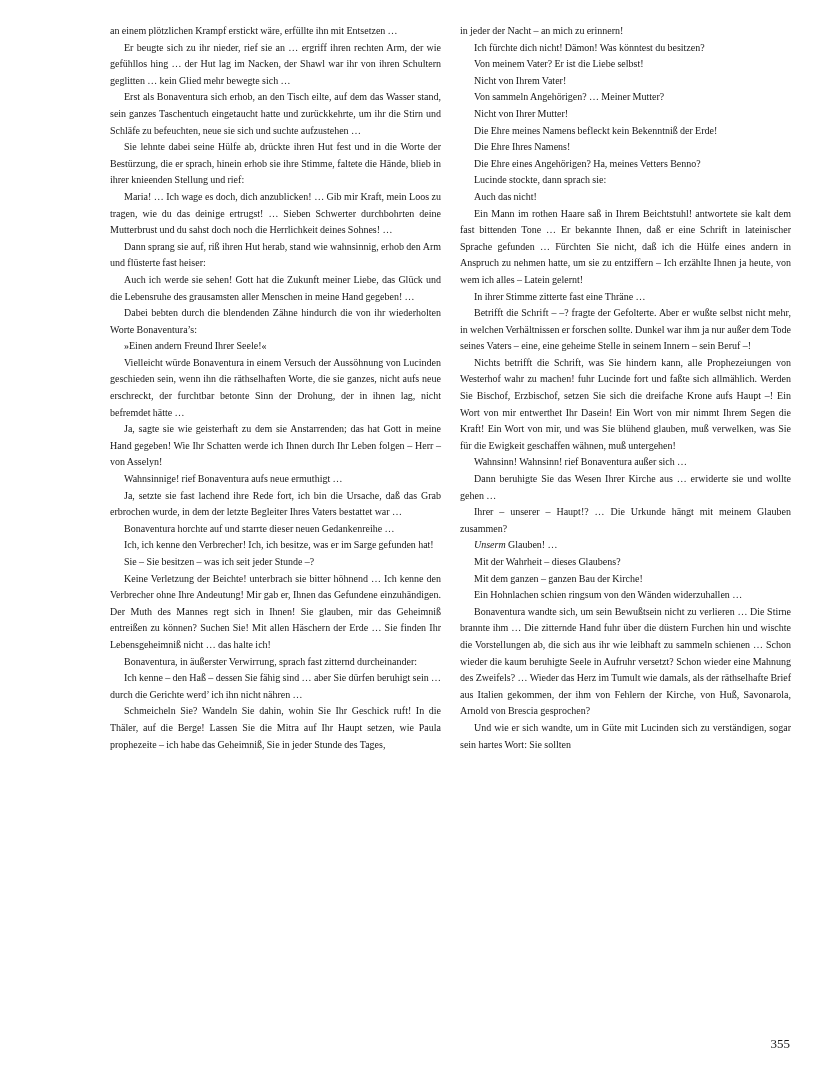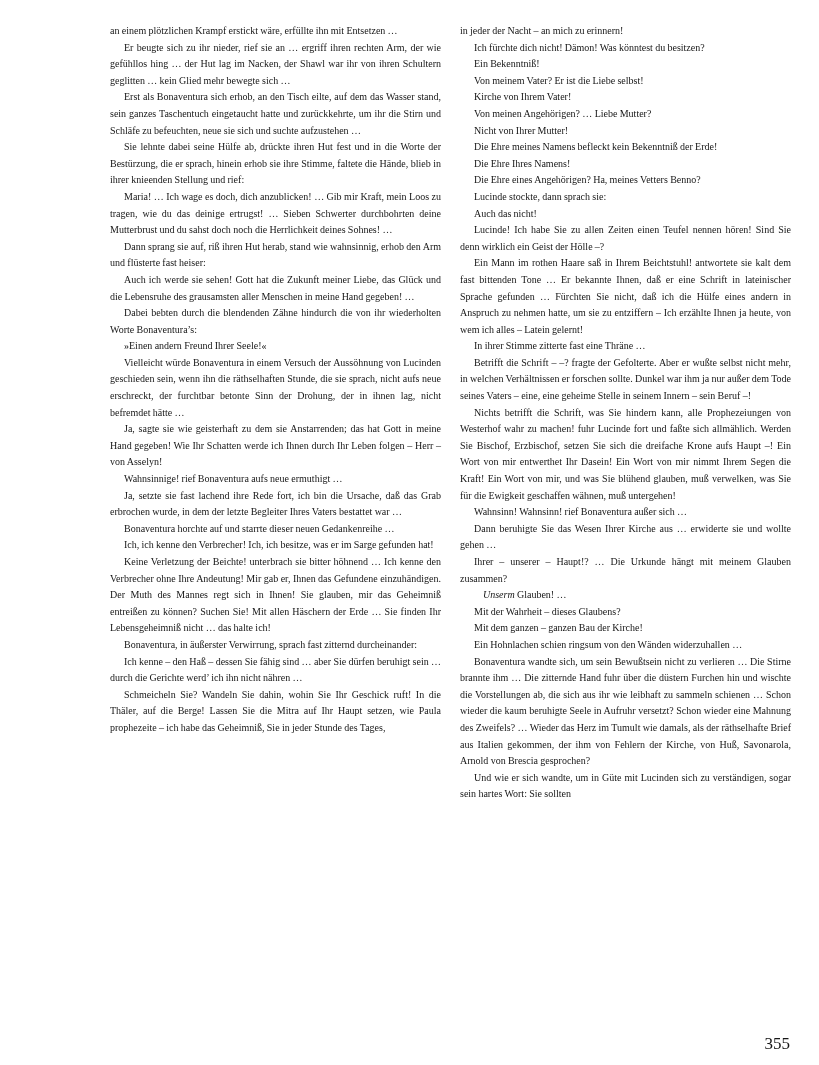--- a/index.html
+++ b/index.html
@@ -36,71 +36,69 @@
   p.para {
     margin: 0;
     padding: 0;
     text-indent: 14px;
   }
   p.para.no-indent {
     text-indent: 0;
   }
   .italic {
     font-style: italic;
-    margin-left: 9px;
   }
   .page-number {
     position: absolute;
     top: 1036px;
     right: 29px;
-    font-size: 17px;
+    font-size: 13px;
     line-height: 16px;
     color: #161616;
   }
 </style>
 </head>
 <body>
 
 <div class="page">
   <div class="text-area">
     <div class="column" id="col-left" lang="de">
         <p class="para no-indent"><span>an einem plötzlichen Krampf erstickt wäre, erfüllte ihn mit Entsetzen …</span></p>
         <p class="para"><span>Er beugte sich zu ihr nieder, rief sie an … ergriff ihren rechten Arm, der wie gefühllos hing … der Hut lag im Nacken, der Shawl war ihr von ihren Schultern geglitten … kein Glied mehr bewegte sich …</span></p>
         <p class="para"><span>Erst als Bonaventura sich erhob, an den Tisch eilte, auf dem das Wasser stand, sein ganzes Taschentuch eingetaucht hatte und zurückkehrte, um ihr die Stirn und Schläfe zu befeuchten, neue sie sich und suchte aufzustehen …</span></p>
         <p class="para"><span>Sie lehnte dabei seine Hülfe ab, drückte ihren Hut fest und in die Worte der Bestürzung, die er sprach, hinein erhob sie ihre Stimme, faltete die Hände, blieb in ihrer knieenden Stellung und rief:</span></p>
         <p class="para"><span>Maria! … Ich wage es doch, dich anzublicken! … Gib mir Kraft, mein Loos zu tragen, wie du das deinige ertrugst! … Sieben Schwerter durchbohrten deine Mutterbrust und du sahst doch noch die Herrlichkeit deines Sohnes! …</span></p>
         <p class="para"><span>Dann sprang sie auf, riß ihren Hut herab, stand wie wahnsinnig, erhob den Arm und flüsterte fast heiser:</span></p>
         <p class="para"><span>Auch ich werde sie sehen! Gott hat die Zukunft meiner Liebe, das Glück und die Lebensruhe des grausamsten aller Menschen in meine Hand gegeben! …</span></p>
         <p class="para"><span>Dabei bebten durch die blendenden Zähne hindurch die von ihr wiederholten Worte Bonaventura’s:</span></p>
         <p class="para"><span>»Einen andern Freund Ihrer Seele!«</span></p>
-        <p class="para"><span>Vielleicht würde Bonaventura in einem Versuch der Aussöhnung von Lucinden geschieden sein, wenn ihn die räthselhaften Stunde, die sie sprach, nicht aufs neue erschreckt, der furchtbar betonte Sinn der Drohung, der in ihnen lag, nicht befremdet hätte …</span></p>
+        <p class="para"><span>Vielleicht würde Bonaventura in einem Versuch der Aussöhnung von Lucinden geschieden sein, wenn ihn die räthselhaften Worte, die sie ganzes, nicht aufs neue erschreckt, der furchtbar betonte Sinn der Drohung, der in ihnen lag, nicht befremdet hätte …</span></p>
         <p class="para"><span>Ja, sagte sie wie geisterhaft zu dem sie Anstarrenden; das hat Gott in meine Hand gegeben! Wie Ihr Schatten werde ich Ihnen durch Ihr Leben folgen – Herr – von Asselyn!</span></p>
         <p class="para"><span>Wahnsinnige! rief Bonaventura aufs neue ermuthigt …</span></p>
         <p class="para"><span>Ja, setzte sie fast lachend ihre Rede fort, ich bin die Ursache, daß das Grab erbrochen wurde, in dem der letzte Begleiter Ihres Vaters bestattet war …</span></p>
         <p class="para"><span>Bonaventura horchte auf und starrte dieser neuen Gedankenreihe …</span></p>
         <p class="para"><span>Ich, ich kenne den Verbrecher! Ich, ich besitze, was er im Sarge gefunden hat!</span></p>
+        <p class="para"><span>Sie – Sie besitzen – was ich seit jeder Stunde –?</span></p>
         <p class="para"><span>Keine Verletzung der Beichte! unterbrach sie bitter höhnend … Ich kenne den Verbrecher ohne Ihre Andeutung! Mir gab er, Ihnen das Gefundene einzuhändigen. Der Muth des Mannes regt sich in Ihnen! Sie glauben, mir das Geheimniß entreißen zu können? Suchen Sie! Mit allen Häschern der Erde … Sie finden Ihr Lebensgeheimniß nicht … das halte ich!</span></p>
         <p class="para"><span>Bonaventura, in äußerster Verwirrung, sprach fast zitternd durcheinander:</span></p>
         <p class="para"><span>Ich kenne – den Haß – dessen Sie fähig sind … aber Sie dürfen beruhigt sein … durch die Gerichte werd’ ich ihn nicht nähren …</span></p>
         <p class="para"><span>Schmeicheln Sie? Wandeln Sie dahin, wohin Sie Ihr Geschick ruft! In die Thäler, auf die Berge! Lassen Sie die Mitra auf Ihr Haupt setzen, wie Paula prophezeite – ich habe das Geheimniß, Sie in jeder Stunde des Tages,</span></p>
       </div>
     <div class="column" id="col-right" lang="de">
         <p class="para no-indent"><span>in jeder der Nacht – an mich zu erinnern!</span></p>
         <p class="para"><span>Ich fürchte dich nicht! Dämon! Was könntest du besitzen?</span></p>
-        <p class="para"><span>Ein Bekenntniß!</span></p>
         <p class="para"><span>Von meinem Vater? Er ist die Liebe selbst!</span></p>
-        <p class="para"><span>Kirche von Ihrem Vater!</span></p>
-        <p class="para"><span>Von meinen Angehörigen? … Liebe Mutter?</span></p>
+        <p class="para"><span>Nicht von Ihrem Vater!</span></p>
+        <p class="para"><span>Von sammeln Angehörigen? … Meiner Mutter?</span></p>
         <p class="para"><span>Nicht von Ihrer Mutter!</span></p>
         <p class="para"><span>Die Ehre meines Namens befleckt kein Bekenntniß der Erde!</span></p>
         <p class="para"><span>Die Ehre Ihres Namens!</span></p>
         <p class="para"><span>Die Ehre eines Angehörigen? Ha, meines Vetters Benno?</span></p>
         <p class="para"><span>Lucinde stockte, dann sprach sie:</span></p>
         <p class="para"><span>Auch das nicht!</span></p>
-        <p class="para"><span>Lucinde! Ich habe Sie zu allen Zeiten einen Teufel nennen hören! Sind Sie denn wirklich ein Geist der Hölle –?</span></p>
         <p class="para"><span>Ein Mann im rothen Haare saß in Ihrem Beichtstuhl! antwortete sie kalt dem fast bittenden Tone … Er bekannte Ihnen, daß er eine Schrift in lateinischer Sprache gefunden … Fürchten Sie nicht, daß ich die Hülfe eines andern in Anspruch zu nehmen hatte, um sie zu entziffern – Ich erzählte Ihnen ja heute, von wem ich alles – Latein gelernt!</span></p>
         <p class="para"><span>In ihrer Stimme zitterte fast eine Thräne …</span></p>
         <p class="para"><span>Betrifft die Schrift – –? fragte der Gefolterte. Aber er wußte selbst nicht mehr, in welchen Verhältnissen er forschen sollte. Dunkel war ihm ja nur außer dem Tode seines Vaters – eine, eine geheime Stelle in seinem Innern – sein Beruf –!</span></p>
         <p class="para"><span>Nichts betrifft die Schrift, was Sie hindern kann, alle Prophezeiungen von Westerhof wahr zu machen! fuhr Lucinde fort und faßte sich allmählich. Werden Sie Bischof, Erzbischof, setzen Sie sich die dreifache Krone aufs Haupt –! Ein Wort von mir entwerthet Ihr Dasein! Ein Wort von mir nimmt Ihrem Segen die Kraft! Ein Wort von mir, und was Sie blühend glauben, muß verwelken, was Sie für die Ewigkeit geschaffen wähnen, muß untergehen!</span></p>
         <p class="para"><span>Wahnsinn! Wahnsinn! rief Bonaventura außer sich …</span></p>
         <p class="para"><span>Dann beruhigte Sie das Wesen Ihrer Kirche aus … erwiderte sie und wollte gehen …</span></p>
         <p class="para"><span>Ihrer – unserer – Haupt!? … Die Urkunde hängt mit meinem Glauben zusammen?</span></p>
         <p class="para"><span class="italic">Unserm</span><span> Glauben! …</span></p>
         <p class="para"><span>Mit der Wahrheit – dieses Glaubens?</span></p>
         <p class="para"><span>Mit dem ganzen – ganzen Bau der Kirche!</span></p>

